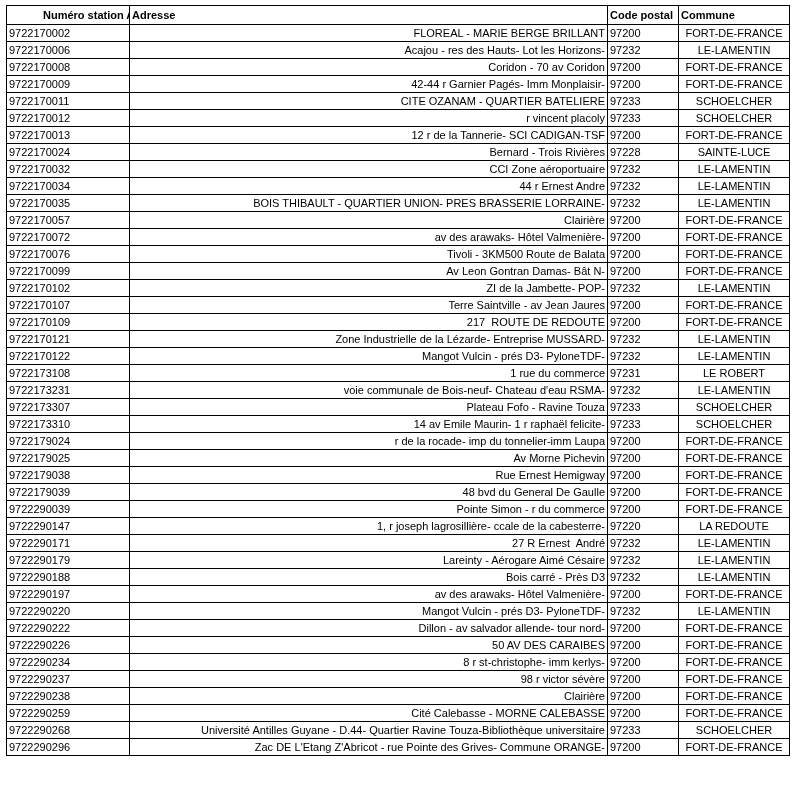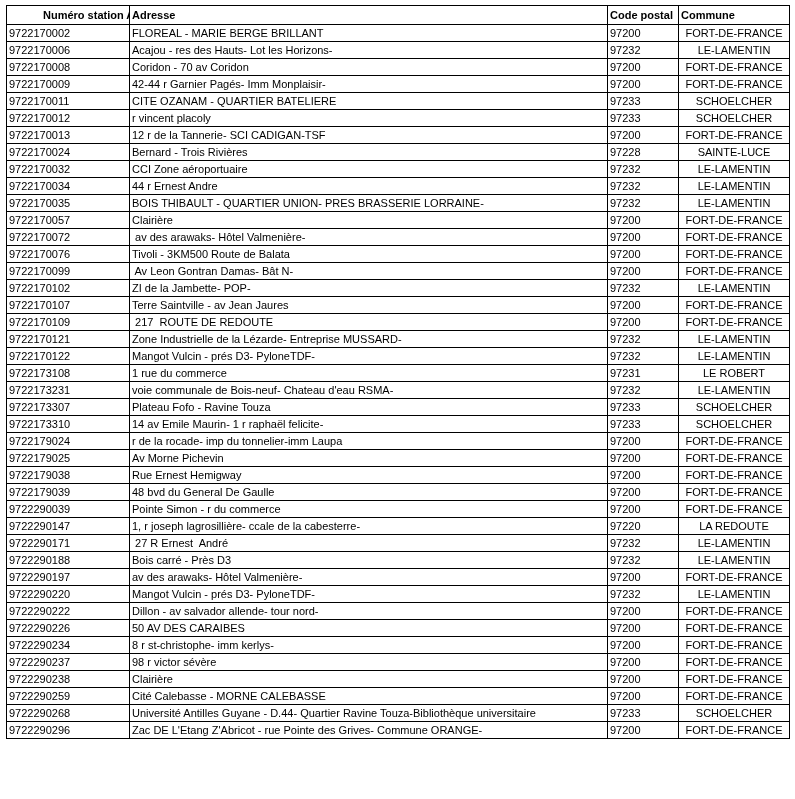--- a/index.html
+++ b/index.html
@@ -46,21 +46,21 @@
     box-sizing: border-box;
   }
   table.anfr-table thead th {
     font-weight: bold;
     text-align: left;
     height: 19px;
   }
   table.anfr-table thead th.th-num { text-align: center; padding-left: 36px; }
 
   td.cell-num { padding-right: 3px; }
-  td.cell-addr { text-align: left; padding-left: 3px; }
+  td.cell-addr { text-align: right; padding-left: 3px; }
   td.cell-cp { text-align: left; padding-right: 3px; }
   td.cell-com { text-align: center; padding-left: 3px; }
 </style>
 </head>
 <body>
 
 <div id="table-wrap">
   <table class="anfr-table">
     <colgroup>
       <col class="c-num">
@@ -257,20 +257,26 @@
           <td class="cell-cp">97220</td>
           <td class="cell-com">LA REDOUTE</td>
         </tr>
         <tr>
           <td class="cell-num">9722290171</td>
           <td class="cell-addr"> 27 R Ernest  André</td>
           <td class="cell-cp">97232</td>
           <td class="cell-com">LE-LAMENTIN</td>
         </tr>
         <tr>
+          <td class="cell-num">9722290179</td>
+          <td class="cell-addr">Lareinty - Aérogare Aimé Césaire</td>
+          <td class="cell-cp">97232</td>
+          <td class="cell-com">LE-LAMENTIN</td>
+        </tr>
+        <tr>
           <td class="cell-num">9722290188</td>
           <td class="cell-addr">Bois carré - Près D3</td>
           <td class="cell-cp">97232</td>
           <td class="cell-com">LE-LAMENTIN</td>
         </tr>
         <tr>
           <td class="cell-num">9722290197</td>
           <td class="cell-addr">av des arawaks- Hôtel Valmenière-</td>
           <td class="cell-cp">97200</td>
           <td class="cell-com">FORT-DE-FRANCE</td>

